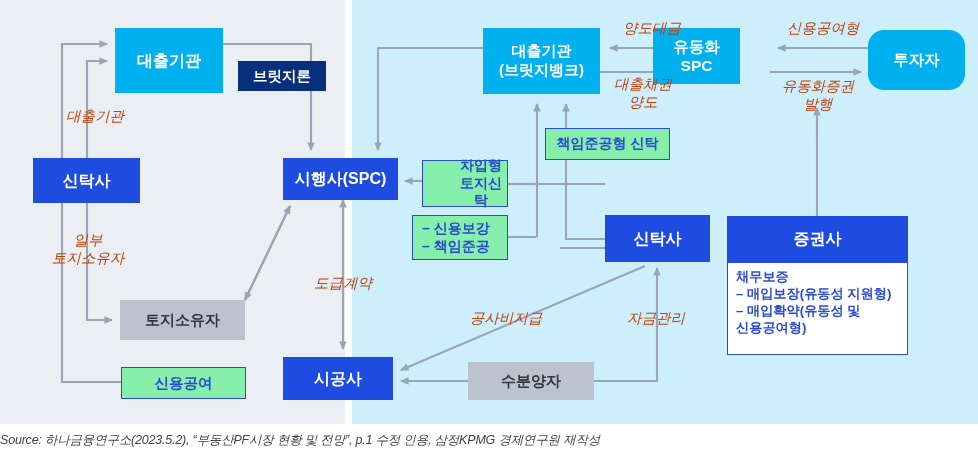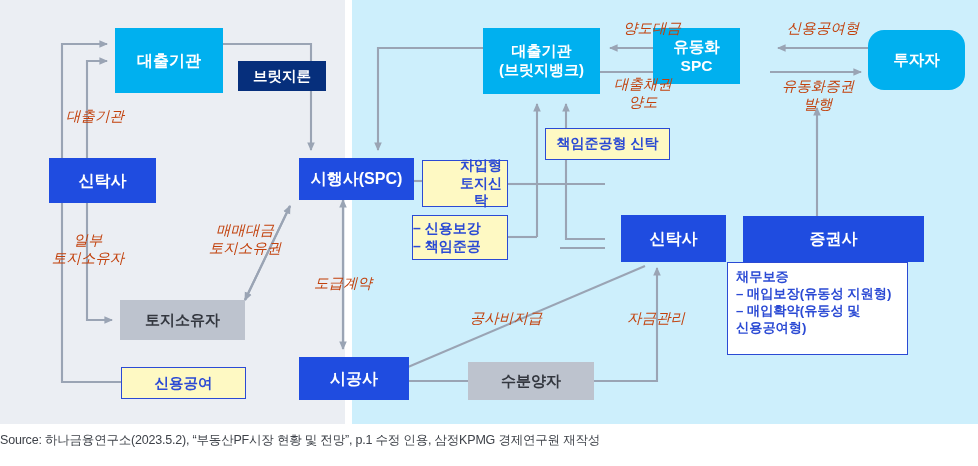--- a/index.html
+++ b/index.html
@@ -24,24 +24,24 @@
 
   .node {
     position: absolute;
     display: flex; align-items: center; justify-content: center;
     text-align: center;
     font-weight: bold;
     line-height: 1.25;
     white-space: pre-line;
   }
   .n-cyan   { background: #00b0ef; color:#ffffff; }
-  .n-blue   { background: #1f4ce0; color:#ffffff;margin-left:16px; }
+  .n-blue   { background: #1f4ce0; color:#ffffff; }
   .n-navy   { background: #062f7c; color:#ffffff; }
   .n-gray   { background: #bdc3ce; color:#33373f; }
-  .n-white  { background: #fef9c3; color:#2b4ad4; border: 1.6px solid #2b4ad4; }
+  .n-white  { background: #86efac; color:#2b4ad4; border: 1.6px solid #2b4ad4; }
 
   .edge-label {
     position: absolute;
     font-style: italic;
     font-weight: normal;
     color: #c2410c;
     text-align: center;
     line-height: 1.22;
     white-space: pre-line;
   }
@@ -53,21 +53,21 @@
     color:#2b4ad4;
     font-weight: bold;
     line-height: 1.3;
     text-align: left;
     padding: 5px 2px 6px 8px;
     white-space: pre-line;
   }
 
   .source {
     position: absolute; left: 0; top: 432px; width: 978px;
-    font-size: 12.5px; color: #3e4249; letter-spacing: -0.2px;
+    font-size: 12.5px; color: #3e4249; letter-spacing: -0.2px; font-style: italic;
   }
 </style>
 </head>
 <body>
 
 <div id="root">
 
   <div class="panel-left"></div>
   <div class="panel-right"></div>
 
@@ -146,40 +146,38 @@
 
   <div class="node n-white" style="left:121px; top:367px; width:125px; height:32px; font-size:14.5px;text-align:center;">신용공여</div>
 
   <div class="node n-blue" style="left:283px; top:357px; width:110px; height:43px; font-size:16px;">시공사</div>
 
   <div class="edge-label" style="left:40px; top:108px; width:110px; font-size:14.5px;">대출기관</div>
 
   <div class="edge-label" style="left:36px; top:232px; width:104px; font-size:14.5px;">일부
 토지소유자</div>
 
-  <div class="edge-label" style="left:185px; top:222px; width:120px; font-size:14.5px;">매매대금
-토지소유권</div>
 
   <div class="edge-label" style="left:296px; top:275px; width:94px; font-size:14.5px;">도급계약</div>
 
 
   <div class="node n-cyan" style="left:483px; top:28px; width:117px; height:66px; font-size:15px;">대출기관
 (브릿지뱅크)</div>
 
   <div class="node n-cyan" style="left:653px; top:28px; width:87px; height:56px; font-size:15.5px;">유동화
 SPC</div>
 
   <div class="node n-cyan" style="left:868px; top:30px; width:97px; height:60px; font-size:15.5px;border-radius:16px;">투자자</div>
 
   <div class="node n-white" style="left:545px; top:128px; width:125px; height:32px; font-size:14px;">책임준공형 신탁</div>
 
   <div class="node n-white" style="left:422px; top:160px; width:86px; height:47px; font-size:14px;padding-left:32px;">차입형
 토지신탁</div>
 
-  <div class="node n-white" style="left:412px; top:215px; width:96px; height:45px; font-size:14px; justify-content:flex-start; text-align:left;">– 신용보강
+  <div class="node n-white" style="left:412px; top:215px; width:96px; height:45px; font-size:14px; justify-content:flex-start; padding-left:9px; text-align:left;">– 신용보강
 – 책임준공</div>
 
   <div class="node n-blue" style="left:605px; top:215px; width:105px; height:47px; font-size:16px;">신탁사</div>
 
   <div class="node n-blue" style="left:727px; top:216px; width:181px; height:46px; font-size:16px;">증권사</div>
 
   <div class="detail-box" style="left:727px; top:262px; width:181px; height:93px; font-size:13.2px;">채무보증
 –  매입보장(유동성 지원형)
 –  매입확약(유동성 및
       신용공여형)</div>

